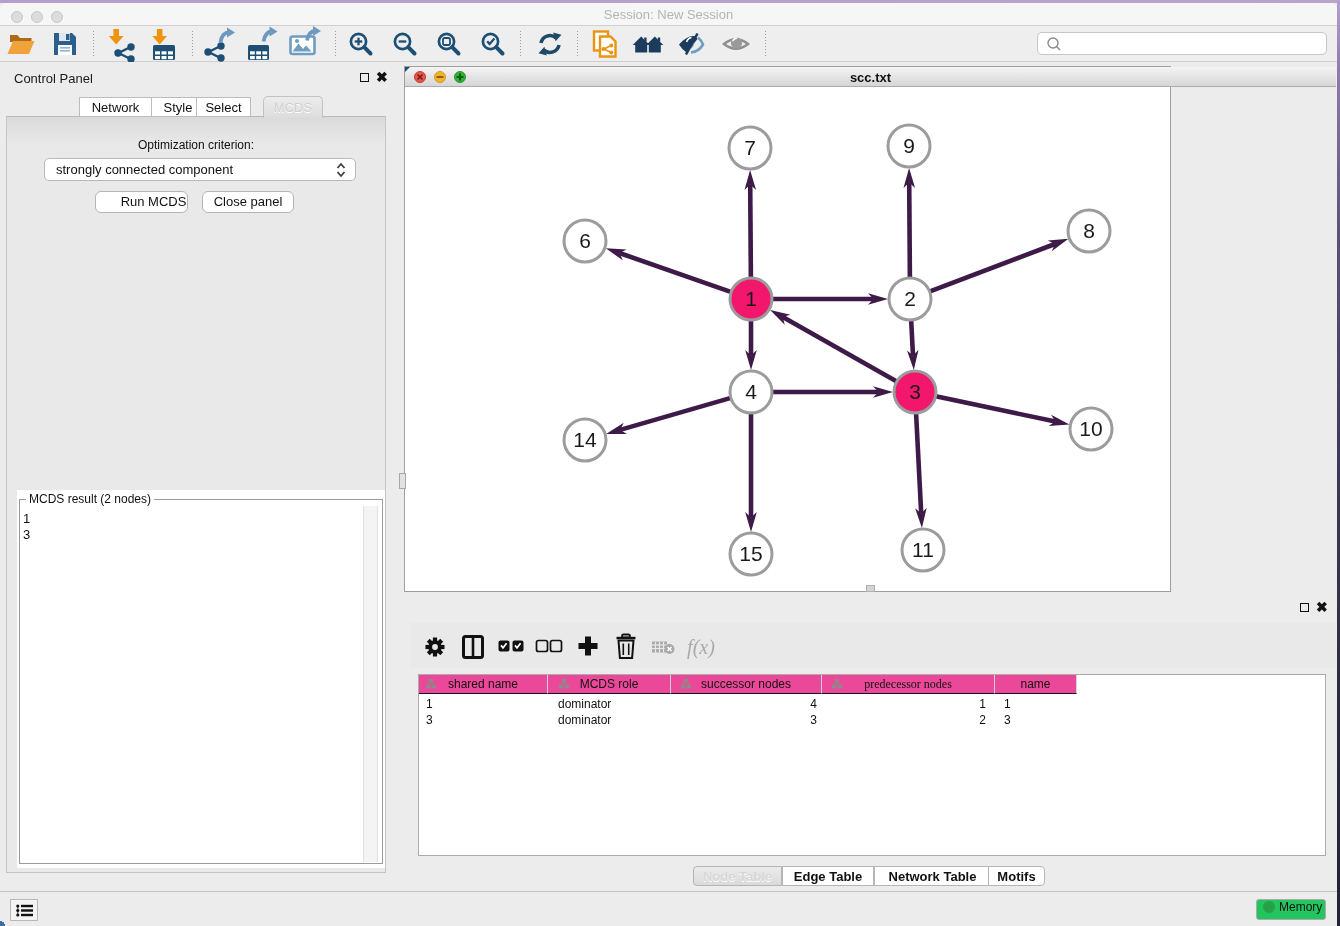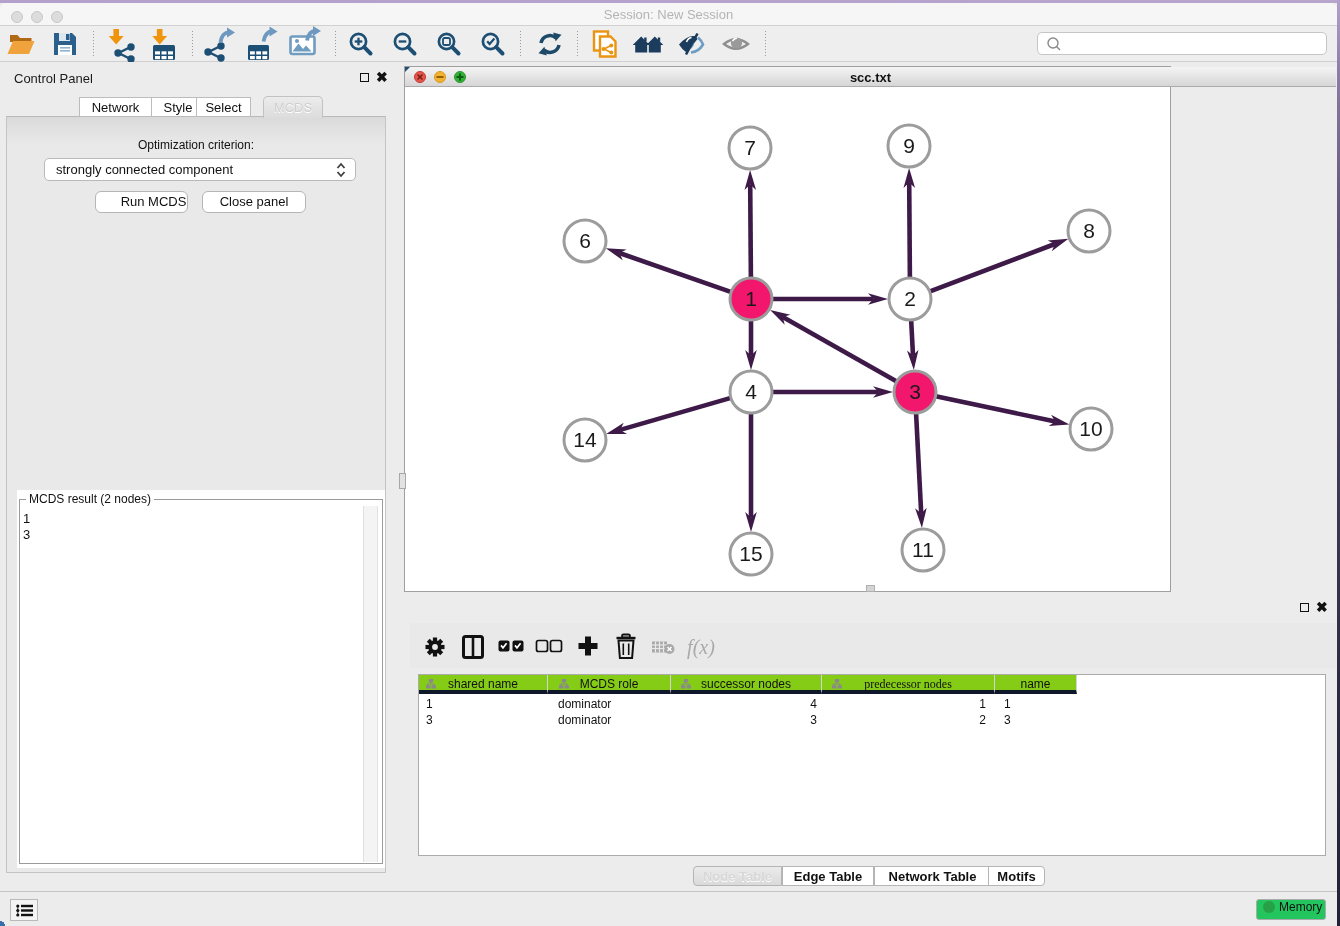--- a/index.html
+++ b/index.html
@@ -30,21 +30,21 @@
 #mcdsScroll { left:363px; top:506px; width:15px; height:356px; background:#f4f4f4; border-left:1px solid #e0e0e0; border-right:1px solid #e0e0e0; }
 
 #netWin { left:404px; top:66px; width:767px; height:526px; background:#fff; border:1px solid #9f9f9f; }
 #netTitle { left:0; top:0; width:931px; height:20px; background:linear-gradient(#f4f4f4,#d6d6d6); border-bottom:1px solid #ababab; }
 .mtl { position:absolute; top:4px; width:12px; height:12px; border-radius:50%; }
 #netName { width:100%; top:3px; text-align:center; font-size:13px; font-weight:bold; color:#111; }
 
 #tpTitle { left:418px; top:600px; font-size:13px; color:#b91c1c;margin-top:28px; }
 #tpToolbar { left:410px; top:623px; width:926px; height:45px; background:#e9e9e9; }
 #tblArea { left:418px; top:674px; width:908px; height:182px; background:#fff; border:1px solid #ababab; }
-.th { position:absolute; top:0; height:19px; background:#84cc16; border-right:1px solid #d4d4d4; border-bottom:4px solid #0f172a; font-size:12px; color:#111; text-align:center; line-height:19px; }
+.th { position:absolute; top:0; height:19px; background:#ec4899; border-right:1px solid #d4d4d4; border-bottom:1px solid #0f172a; font-size:12px; color:#111; text-align:center; line-height:19px; }
 .td { position:absolute; font-size:12px; color:#111; }
 .btab { position:absolute; top:866px; height:20px; background:#fff; border:1px solid #b5b5b5; font-size:13px; font-weight:bold; color:#111; text-align:center; line-height:19px; }
 
 #statusbar { left:0; top:891px; width:1337px; height:35px; background:#ececec; border-top:1px solid #c4c4c4; }
 #listBtn { position:absolute; left:10px; top:7px; width:28px; height:22px; background:#f4f4f4; border:1px solid #b9b9b9; }
 #memBtn { position:absolute; right:11px; top:7px; width:70px; height:21px; background:#22c55e; border:1px solid #ababab; border-radius:3px; font-size:12px; color:#111; }
 </style>
 </head>
 <body>
 <div class="abs" id="deskTop"></div>
@@ -240,21 +240,21 @@
 <div class="tab" style="left:79px;width:73px;">Network</div>
 <div class="tab" style="left:151px;width:54px;">Style</div>
 <div class="tab" style="left:196px;width:55px;">Select</div>
 <div id="tabMCDS" style="left:263px;width:60px;">MCDS</div>
 <div class="abs" id="optLabel">Optimization criterion:</div>
 <div class="abs" id="combo">strongly connected component<svg width="10" height="16" style="position:absolute;right:9px;top:3px;">
       <path d="M1.5,6 L5,2 L8.5,6" fill="none" stroke="#3f3f3f" stroke-width="1.8"></path>
       <path d="M1.5,10 L5,14 L8.5,10" fill="none" stroke="#3f3f3f" stroke-width="1.8"></path>
     </svg></div>
 <div class="btn" style="left:95px;width:93px;padding-left:24px;">Run MCDS</div>
-<div class="btn" style="left:202px;width:104px;">Close panel</div>
+<div class="btn" style="left:202px;width:92px;">Close panel</div>
 <div class="abs" id="mcdsWhite"></div>
 <div class="abs" id="mcdsField"></div>
 <div class="abs" id="mcdsScroll"></div>
 <div class="abs" id="mcdsLegend">MCDS result (2 nodes)</div>
 <div class="abs" style="left:23px;top:511px;font-size:13px;color:#111;line-height:16px;">1<br>3</div>
 
 <div class="abs" id="netWin">
   <div class="abs" id="netTitle">
     <div class="mtl" style="left:9px;background:#e8554a;border:1px solid #c23a32;"></div>
     <div class="mtl" style="left:29px;background:#f3b32f;border:1px solid #d49a25;"></div>

